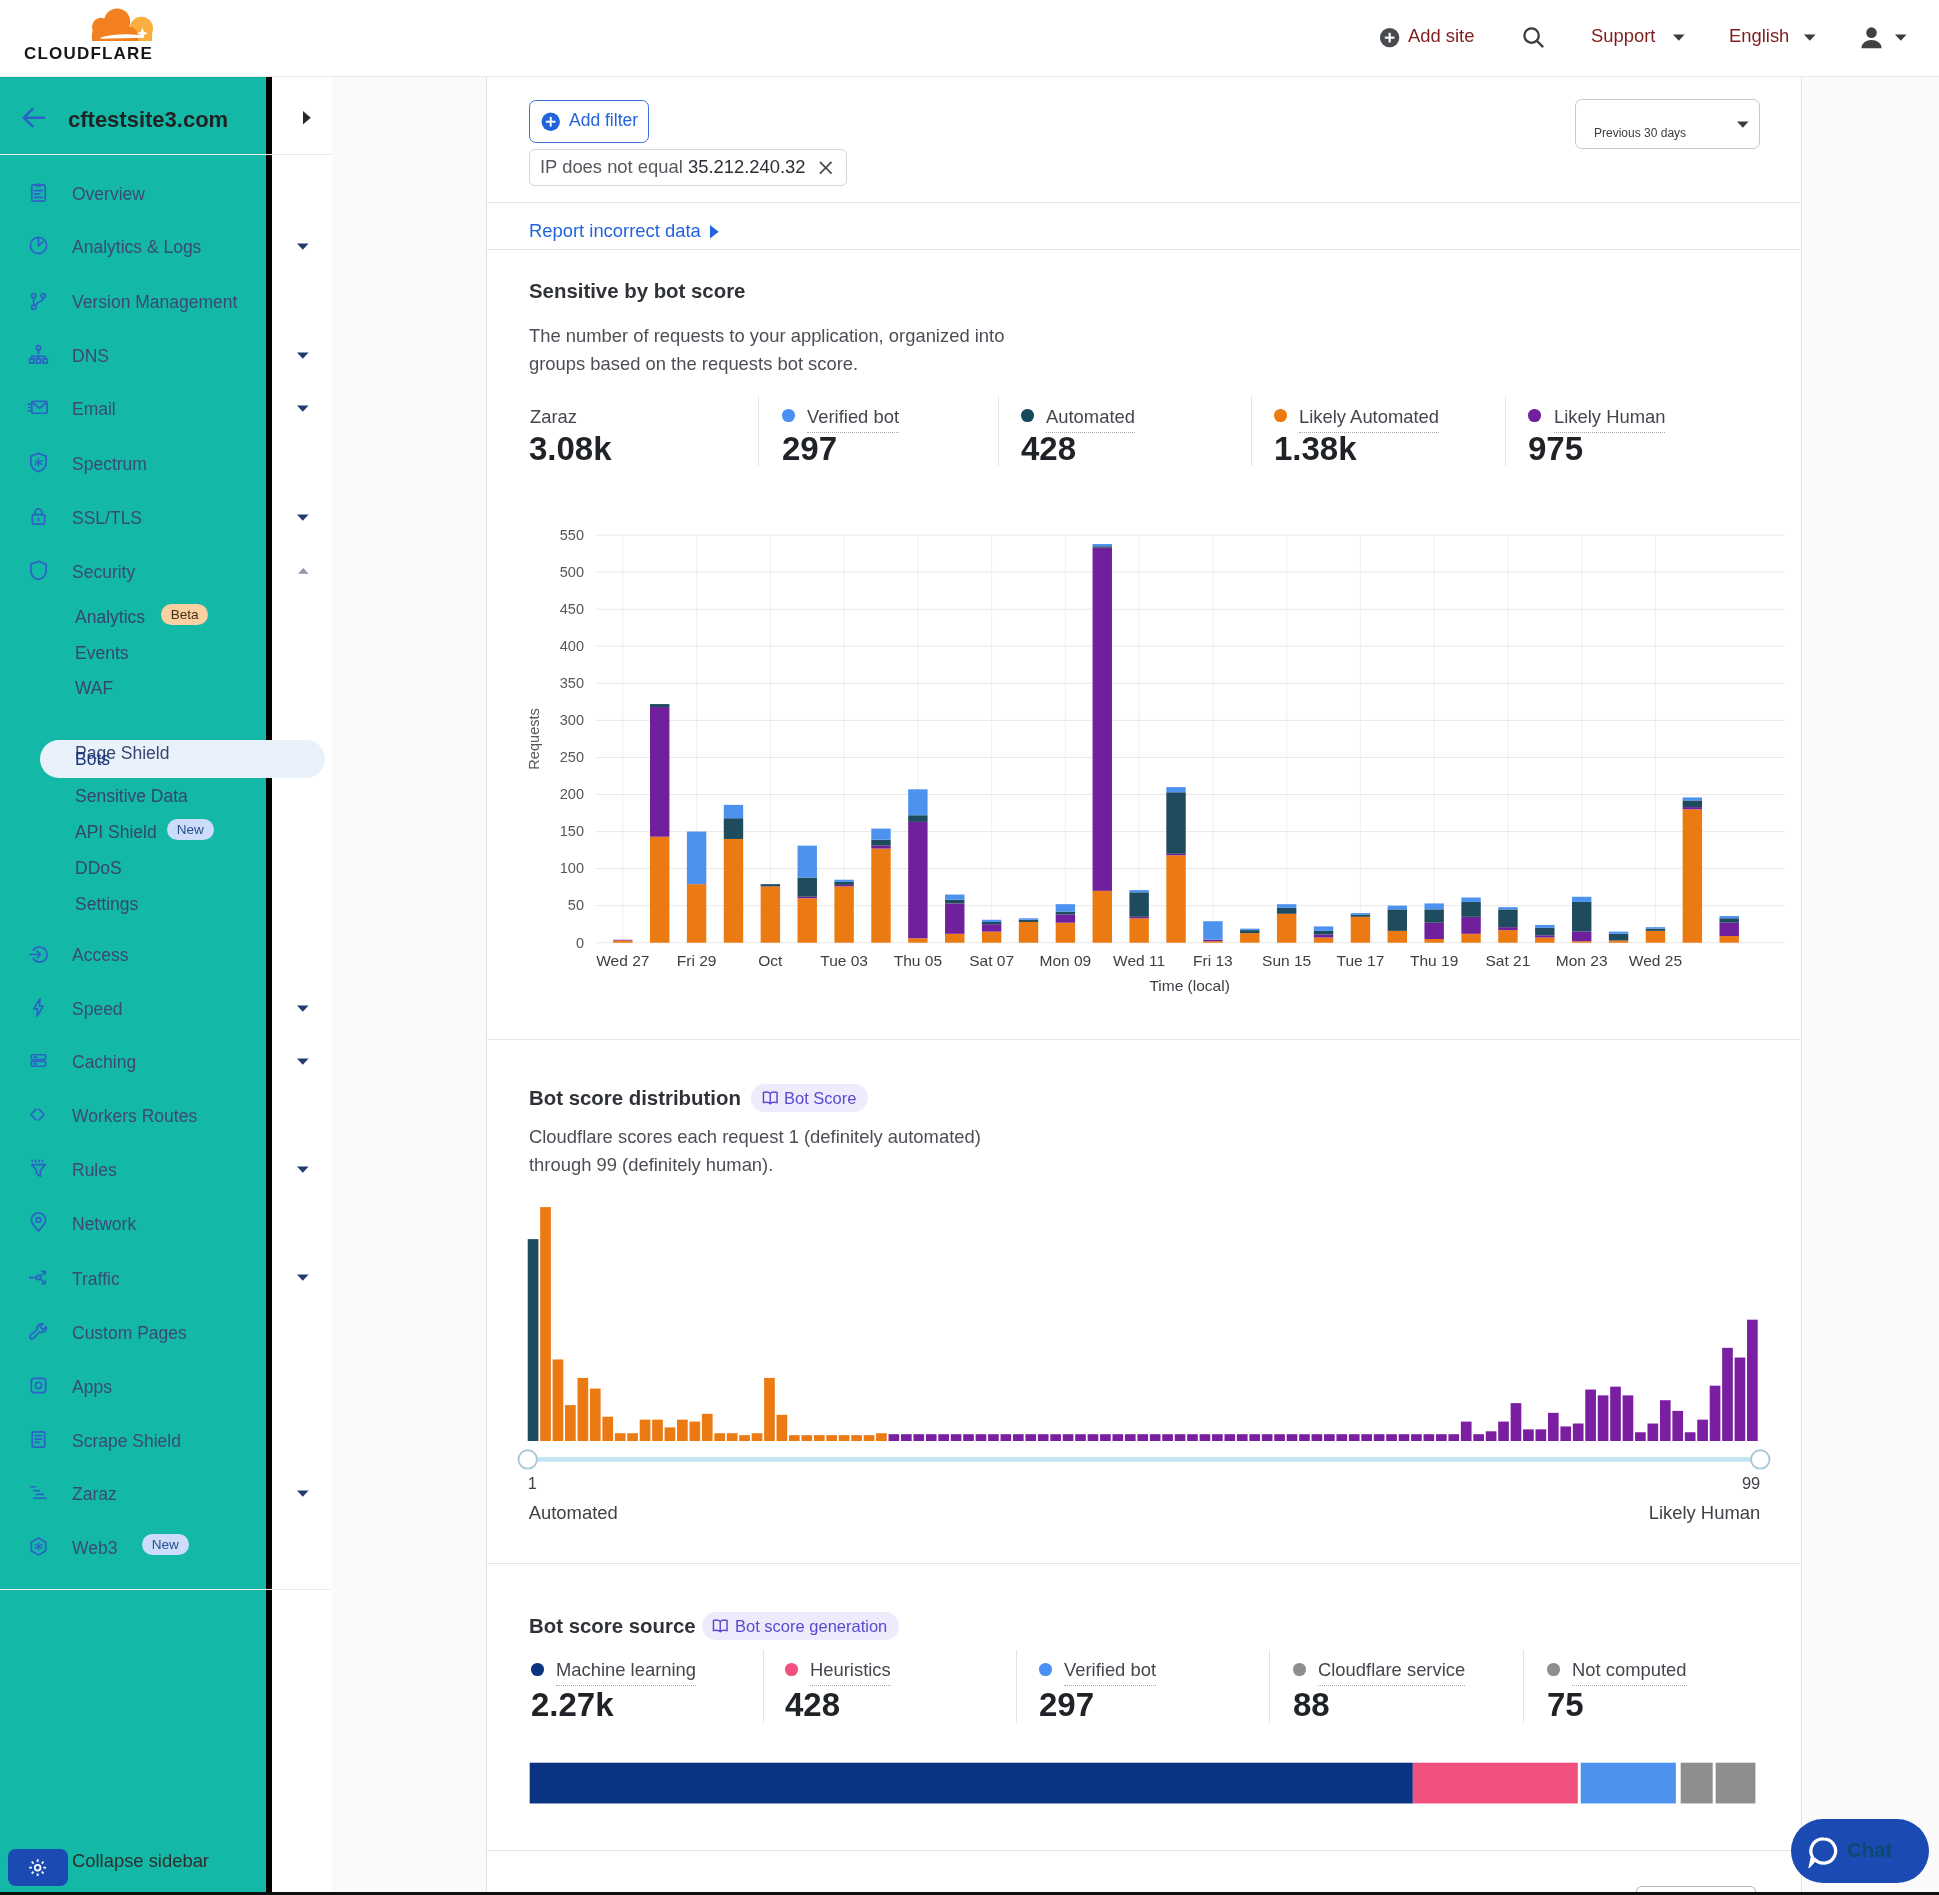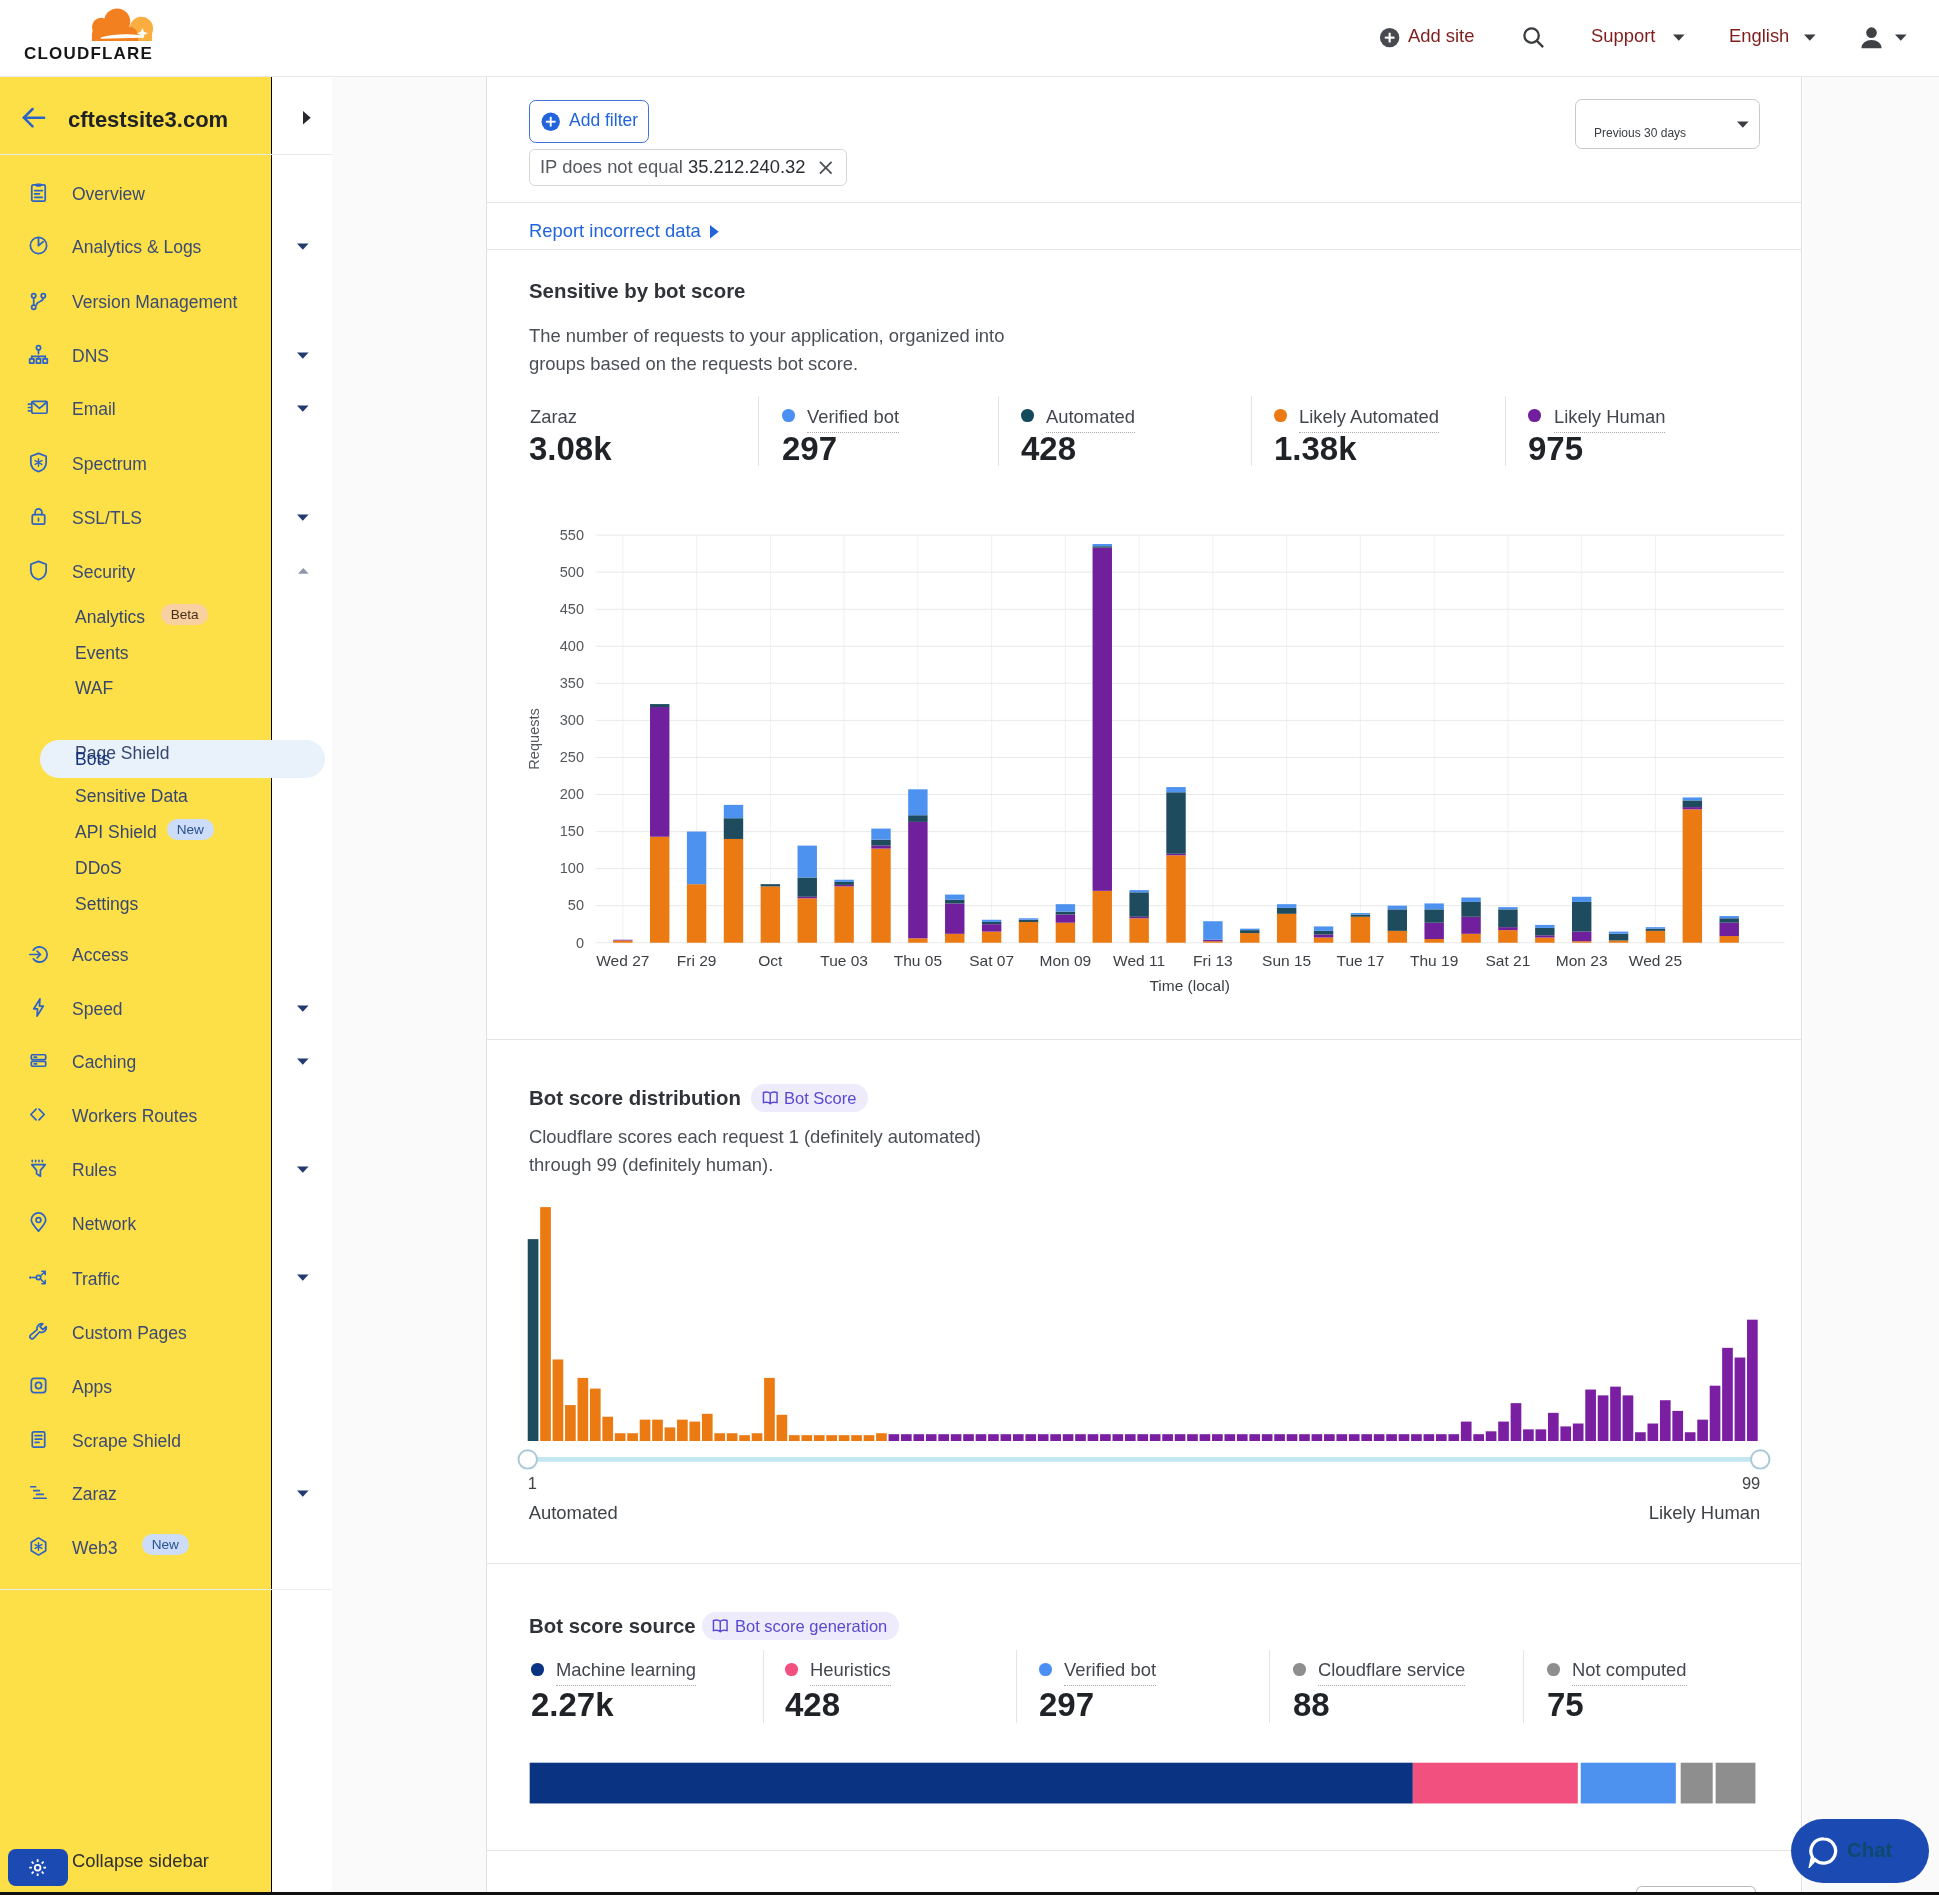--- a/index.html
+++ b/index.html
@@ -1,19 +1,19 @@
 <!DOCTYPE html>
 <html><head><meta charset="utf-8"><style>
 *{margin:0;padding:0;box-sizing:border-box}
 html,body{width:1940px;height:1895px;font-family:"Liberation Sans",sans-serif;background:#fff;position:relative;overflow:hidden}
 
 #header{position:absolute;left:0;top:0;width:1940px;height:77px;background:#fff;border-bottom:1px solid #e8e8e8}
 .hnav{position:absolute;top:25px;font-size:18.4px;color:#7f1d1d}
 
-#sidebar{position:absolute;left:0;top:77px;width:272px;height:1818px;background:#fde047;border-right:1px solid #000000}
+#sidebar{position:absolute;left:0;top:77px;width:272px;height:1818px;background:#14b8a6;border-right:6px solid #000000}
 .nav{position:absolute;left:72px;font-size:17.5px;color:#3b4a74;white-space:nowrap}
 .sub{position:absolute;left:75px;font-size:17.5px;color:#36466e;white-space:nowrap}
 .subsel{position:absolute;left:75px;font-size:17.5px;color:#16357d;font-weight:normal;white-space:nowrap}
 .badge-beta{position:absolute;background:#f8d0a2;color:#473018;font-size:13.6px;padding:2.9px 9.7px;border-radius:11.6px}
 .badge-new{position:absolute;background:#cdddf9;color:#29508f;font-size:13.6px;padding:2.9px 9.7px;border-radius:11.6px}
 
 #card{position:absolute;left:486px;top:77px;width:1316px;height:1818px;background:#fff;border-left:1px solid #e0e0e0;border-right:1px solid #e0e0e0}
 .divider{position:absolute;left:486px;width:1316px;height:1px;background:#e5e5e5}
 .statlabel{position:absolute;font-size:18.4px;color:#43474d;white-space:nowrap;border-bottom:1.9px dotted #a9a9a9;padding-bottom:3.9px}
 .statval{position:absolute;font-size:33px;font-weight:bold;color:#1f2226;white-space:nowrap}

